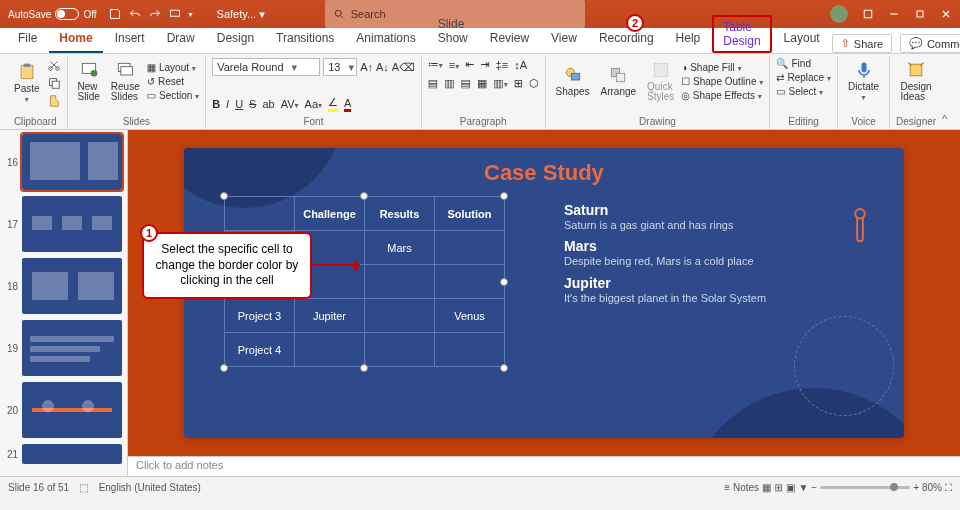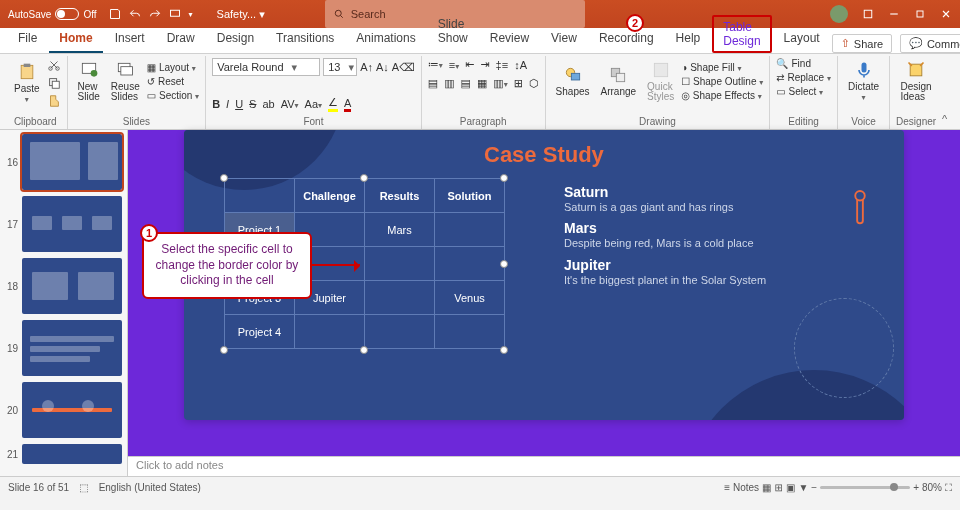--- a/index.html
+++ b/index.html
@@ -29,41 +29,41 @@
 .fontbox{display:flex;align-items:center;border:1px solid #bbb;background:#fff;height:18px}
 .fontbox span{padding:0 4px;font-size:11px}
 .stage{display:flex;height:346px;background:#ececec}
 .thumbs{width:128px;background:#f6f6f6;border-right:1px solid #ccc;overflow:hidden;padding:4px}
 .thumb-wrap{display:flex;align-items:center;gap:4px;margin-bottom:6px}
 .thumb-num{font-size:10px;color:#555;width:14px;text-align:right}
 .thumb{width:100px;height:56px;background:#2f4a8a;border-radius:2px;position:relative;overflow:hidden}
 .thumb.sel{outline:2px solid #c1451f}
 .thumb .mini{position:absolute;background:rgba(255,255,255,0.3);border-radius:1px}
 .editor{flex:1;display:flex;flex-direction:column;position:relative}
-.canvas-area{flex:1;display:flex;align-items:flex-start;justify-content:center;background:#6d28d9;position:relative}
+.canvas-area{flex:1;display:flex;align-items:center;justify-content:center;background:#c2410c;position:relative}
 .slide{width:720px;height:290px;background:#2f4a8a;position:relative;border-radius:4px;overflow:hidden;box-shadow:0 2px 8px rgba(0,0,0,0.2)}
 .slide .blob1{position:absolute;width:200px;height:120px;background:#243870;border-radius:0 0 100px 100px;top:-60px;left:-40px}
 .slide .blob2{position:absolute;width:260px;height:140px;background:#243870;border-radius:140px 140px 0 0;bottom:-90px;right:-40px}
 .slide .title{position:absolute;top:12px;left:300px;color:#ed6a3d;font-size:22px;font-weight:600}
 .tbl{position:absolute;top:48px;left:40px;border-collapse:collapse}
 .tbl td,.tbl th{border:1px solid #5f7bb5;width:70px;height:34px;text-align:center;color:#fff;font-size:11px;font-weight:500}
 .tbl th{font-weight:700}
 .tbl .sel{background:#4a5f8f}
 .handle{position:absolute;width:8px;height:8px;background:#fff;border:1px solid #888;border-radius:50%}
 .sidebar-text{position:absolute;top:48px;left:380px;color:#fff;width:210px}
 .sidebar-text h4{font-size:14px;font-weight:700;margin-top:6px}
 .sidebar-text p{font-size:11px;color:#cdd6e8;line-height:1.3;margin-bottom:6px}
 .pin{position:absolute;top:60px;right:36px;width:16px;height:38px}
 .dashed{position:absolute;border:1px dashed #5f78a8;border-radius:50%}
 .notes{height:20px;background:#fff;border-top:1px solid #ccc;color:#888;font-size:11px;padding:2px 8px}
 .statusbar{height:22px;background:#f3f3f3;border-top:1px solid #ccc;display:flex;align-items:center;padding:0 8px;font-size:10px;color:#555;gap:10px}
 .statusbar .right{margin-left:auto;display:flex;align-items:center;gap:3px}
 .zoom{width:90px;height:3px;background:#bbb;position:relative;border-radius:2px}
 .zoom::after{content:"";position:absolute;width:8px;height:8px;background:#888;border-radius:50%;top:-3px;left:70px}
-.callout{position:absolute;top:232px;left:142px;width:170px;border:2px solid #cc0000;border-radius:6px;background:#fff;padding:8px;color:#701a75;font-size:12px;text-align:center;line-height:1.3;z-index:5}
+.callout{position:absolute;top:232px;left:142px;width:170px;border:2px solid #cc0000;border-radius:6px;background:#fff;padding:8px;color:#000000;font-size:12px;text-align:center;line-height:1.3;z-index:5}
 .callout::after{content:"";position:absolute;right:-50px;top:30px;width:50px;height:2px;background:#cc0000}
 .callout::before{content:"";position:absolute;right:-56px;top:26px;border:6px solid transparent;border-left-color:#cc0000}
 .stepnum{position:absolute;width:18px;height:18px;border:2px solid #cc0000;border-radius:50%;background:#fff;color:#cc0000;font-weight:700;font-size:11px;display:flex;align-items:center;justify-content:center;z-index:6}
 .caret{font-size:8px;color:#666}
 .collapse{width:12px;align-self:flex-end;padding-bottom:4px;color:#666}
 </style>
 </head>
 <body>
 
 <div class="titlebar">

